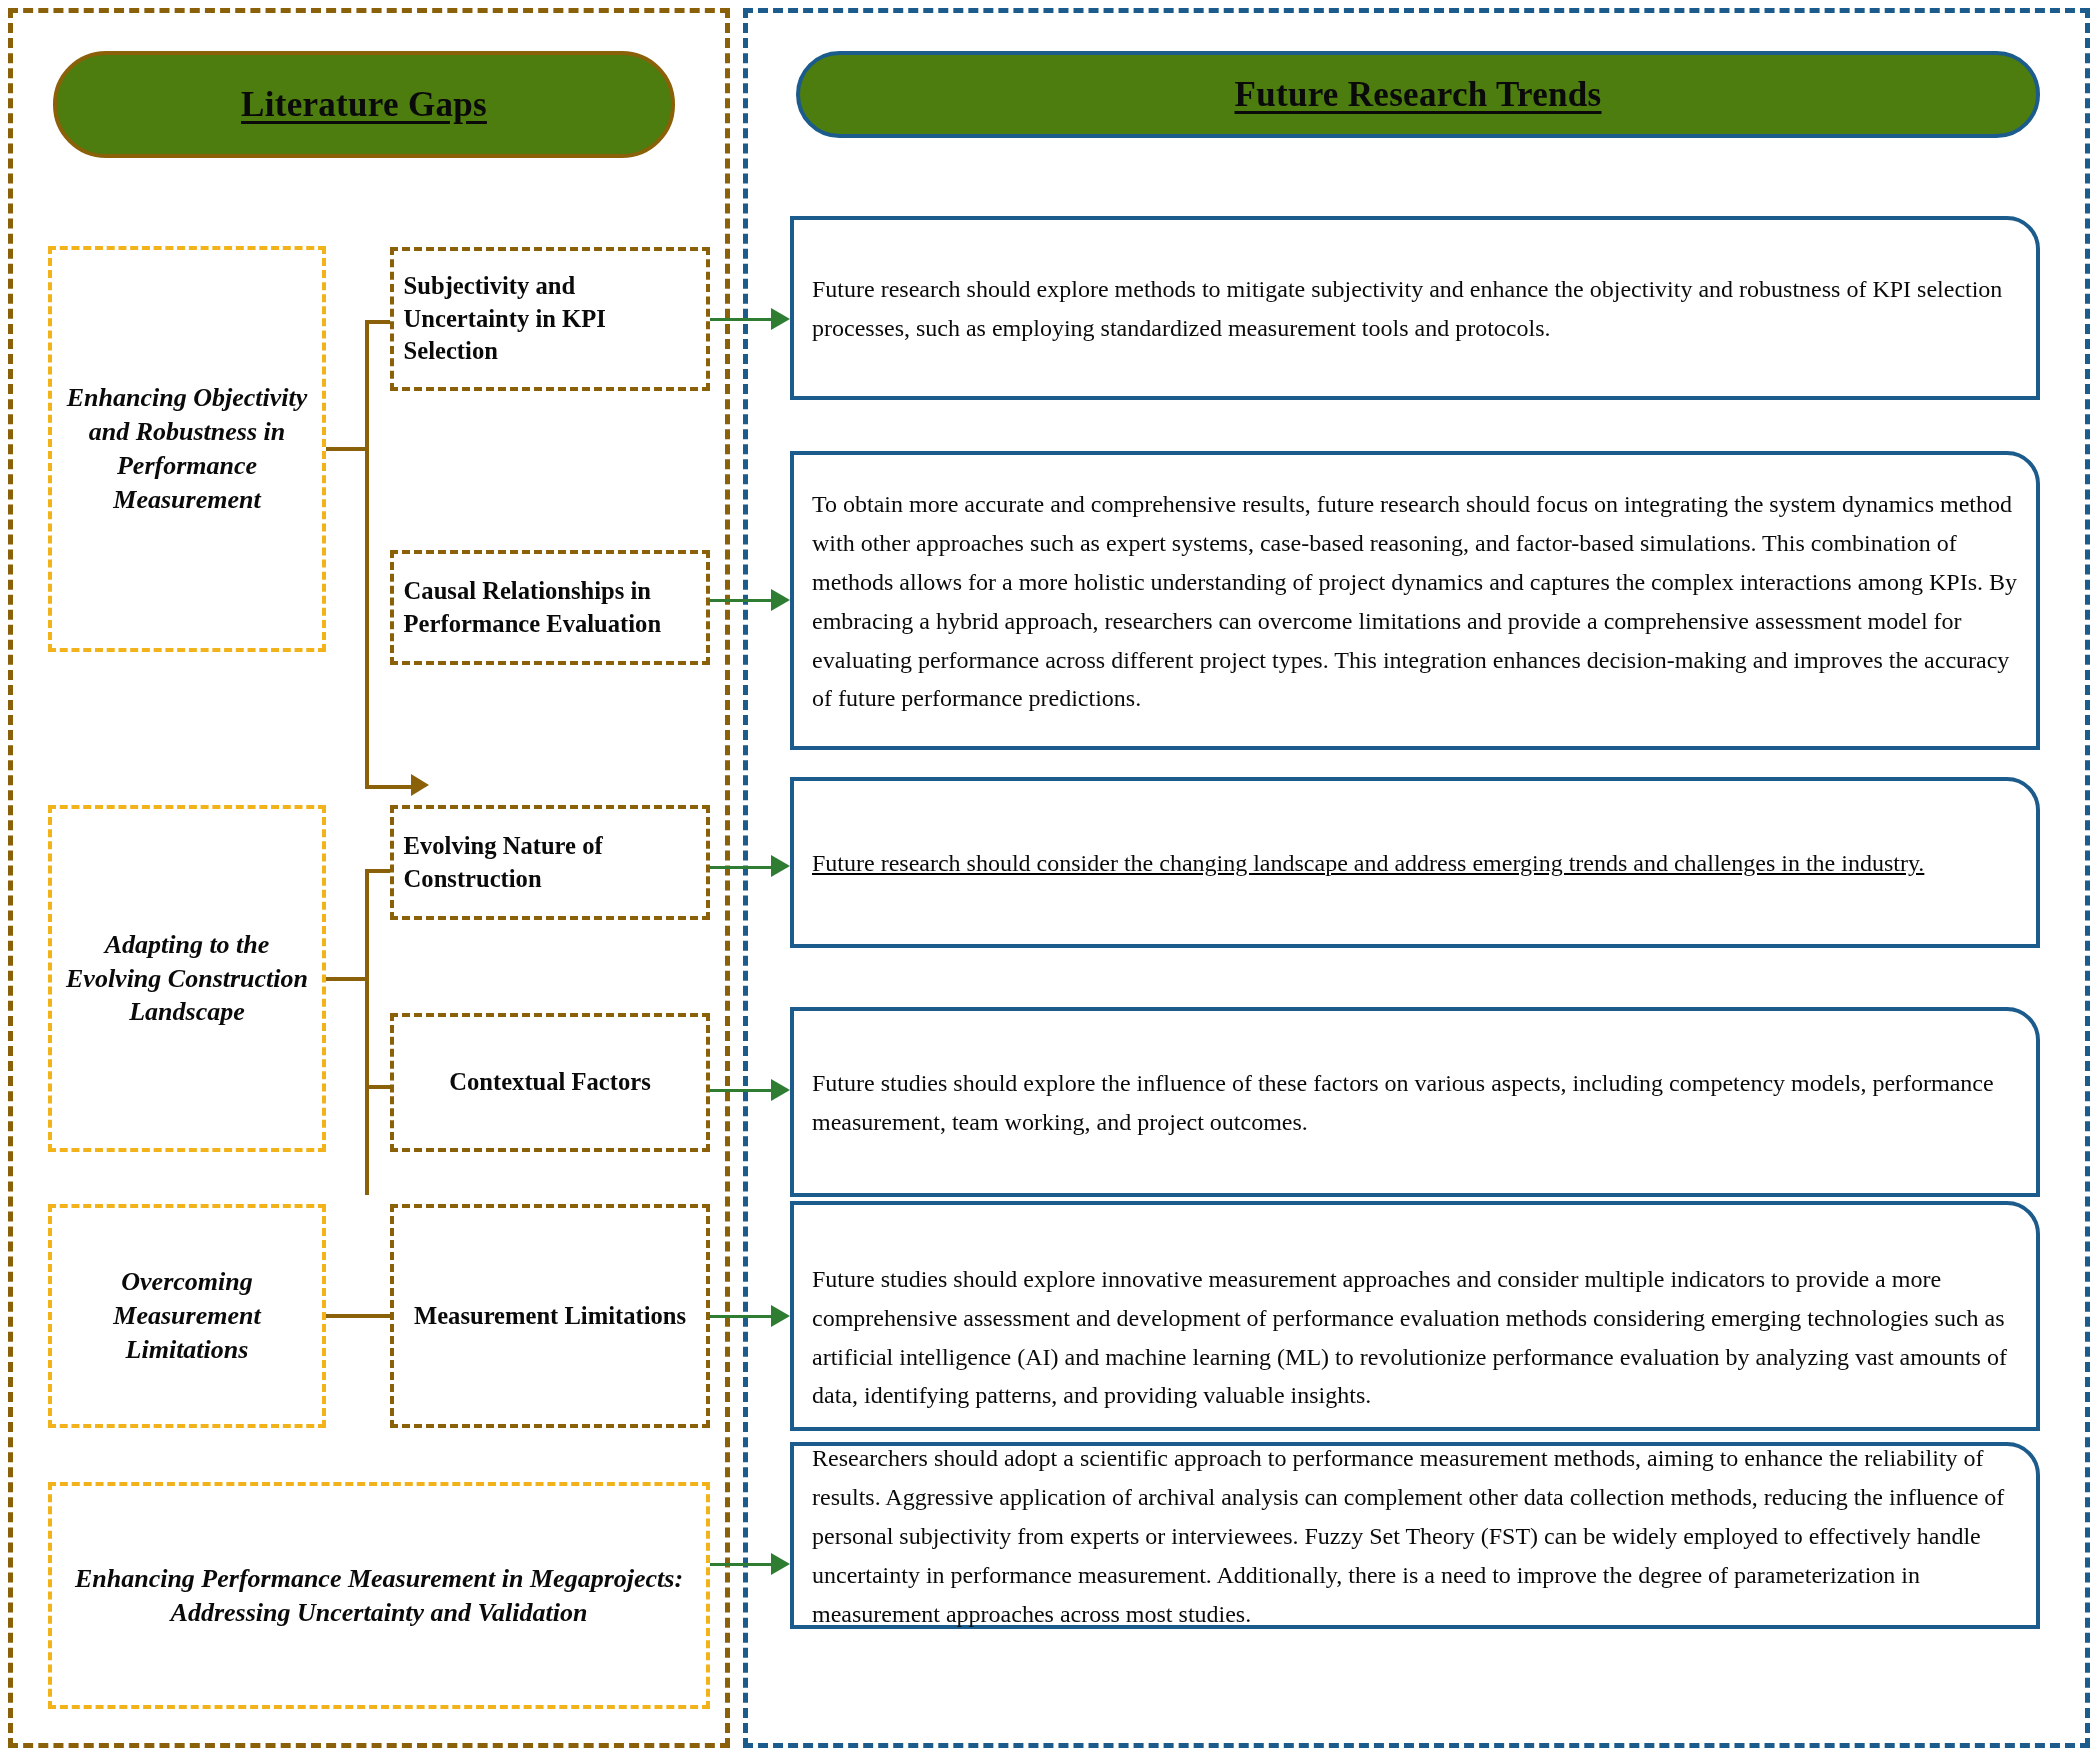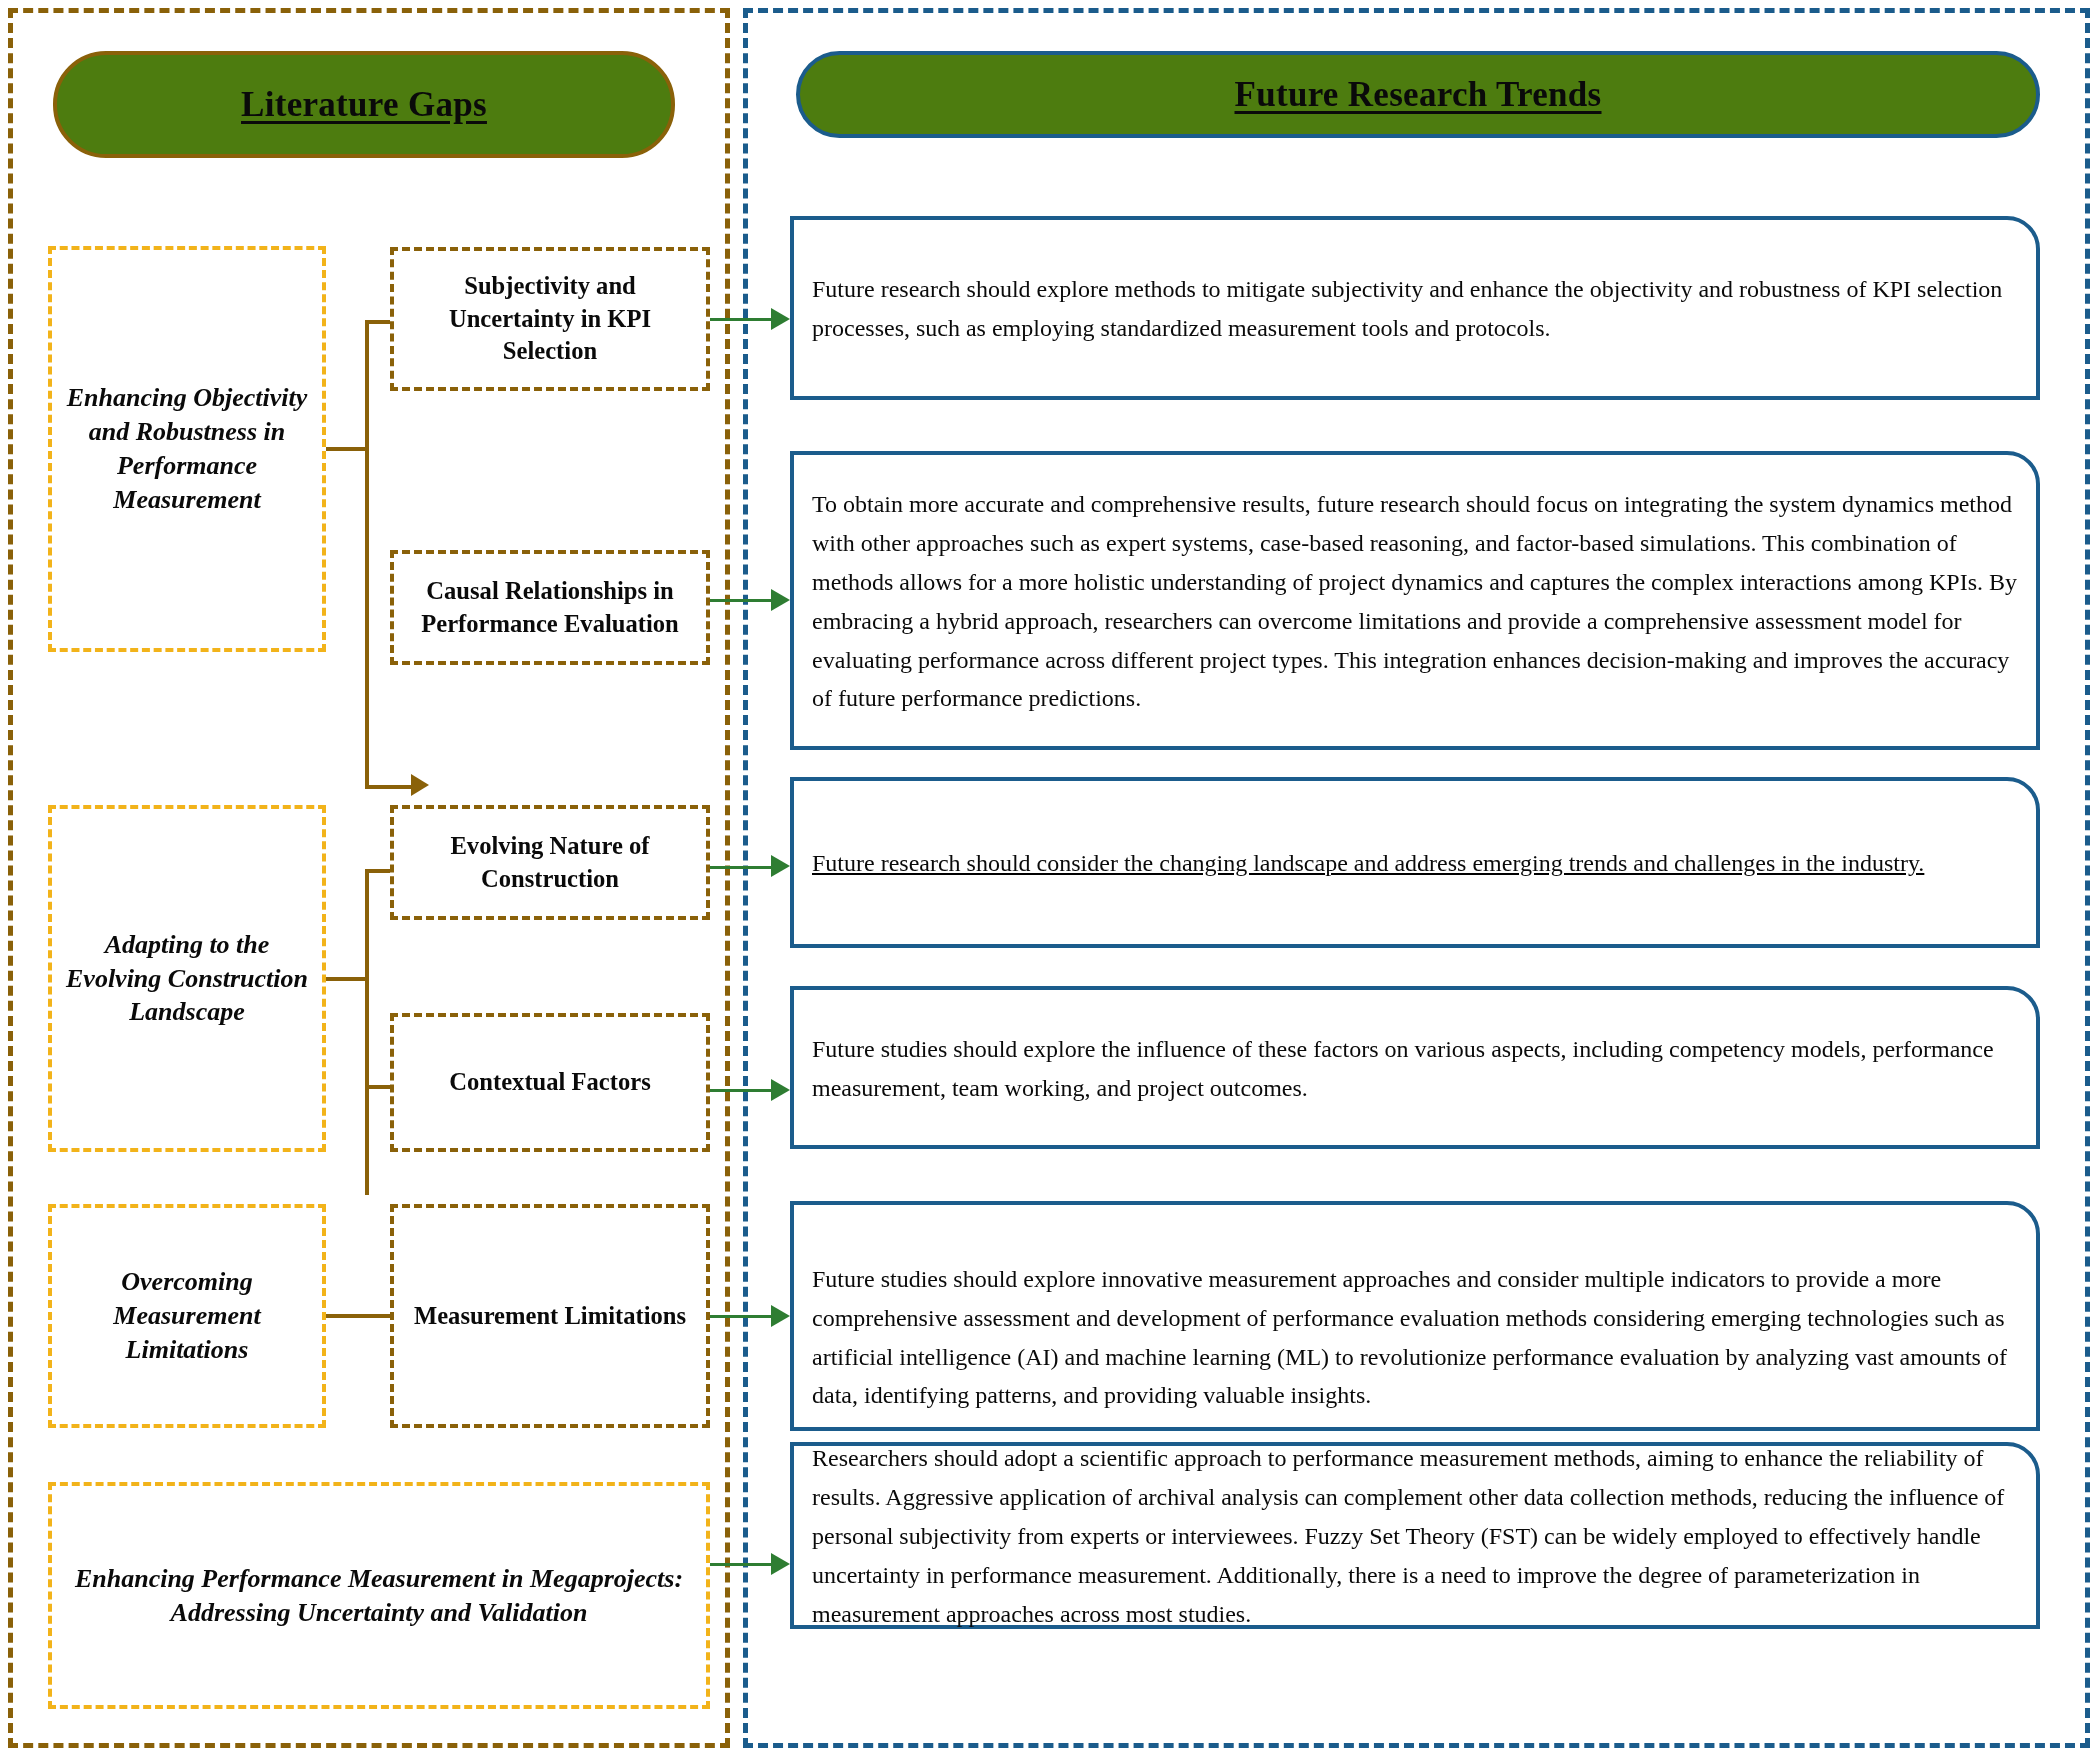--- a/index.html
+++ b/index.html
@@ -50,21 +50,21 @@
 
   
   .theme-box{
     position:absolute;box-sizing:border-box;background:#fff;
     border:4.8px dashed #8a6109;
     display:flex;align-items:center;justify-content:center;
     padding:0 9.6px;
   }
   .theme-label{
     font-size:24.6px;font-weight:bold;color:#0a0a0a;
-    text-align:center;line-height:1.32;
+    line-height:1.32;
   }
 
   
   .rec-box{
     position:absolute;box-sizing:border-box;background:#fff;
     border:4.3px solid #1b5c8c;
     border-top-right-radius:33px;
     padding:14px 18px 11.7px 18px;
     display:flex;align-items:center;
   }
@@ -166,21 +166,21 @@
 </div>
 <div class="conn">
   <div class="g-line" style="left:710px;top:1089px;width:64px;"></div>
   <div class="arrow-green" style="left:771px;top:1079px;"></div>
 </div>
 
 <div class="rec-box" style="left:790px;top:777px;width:1250px;height:171px;text-decoration:underline;">
   <span class="rec-text">Future research should consider the changing landscape and address emerging trends and challenges in the industry.</span>
 </div>
 
-<div class="rec-box" style="left:790px;top:986px;width:1250px;height:163px;">
+<div class="rec-box" style="left:790px;top:1007px;width:1250px;height:190px;">
   <span class="rec-text">Future studies should explore the influence of these factors on various aspects, including competency models, performance measurement, team working, and project outcomes.</span>
 </div>
 
 <div class="gap-box" style="left:48px;top:1204px;width:278px;height:224px;">
   <span class="gap-label">Overcoming Measurement Limitations</span>
 </div>
 
 <div class="conn">
   <div class="h-line" style="left:326px;top:1314px;width:85px;"></div>
   <div class="arrow-brown" style="left:409px;top:1303px;"></div>

